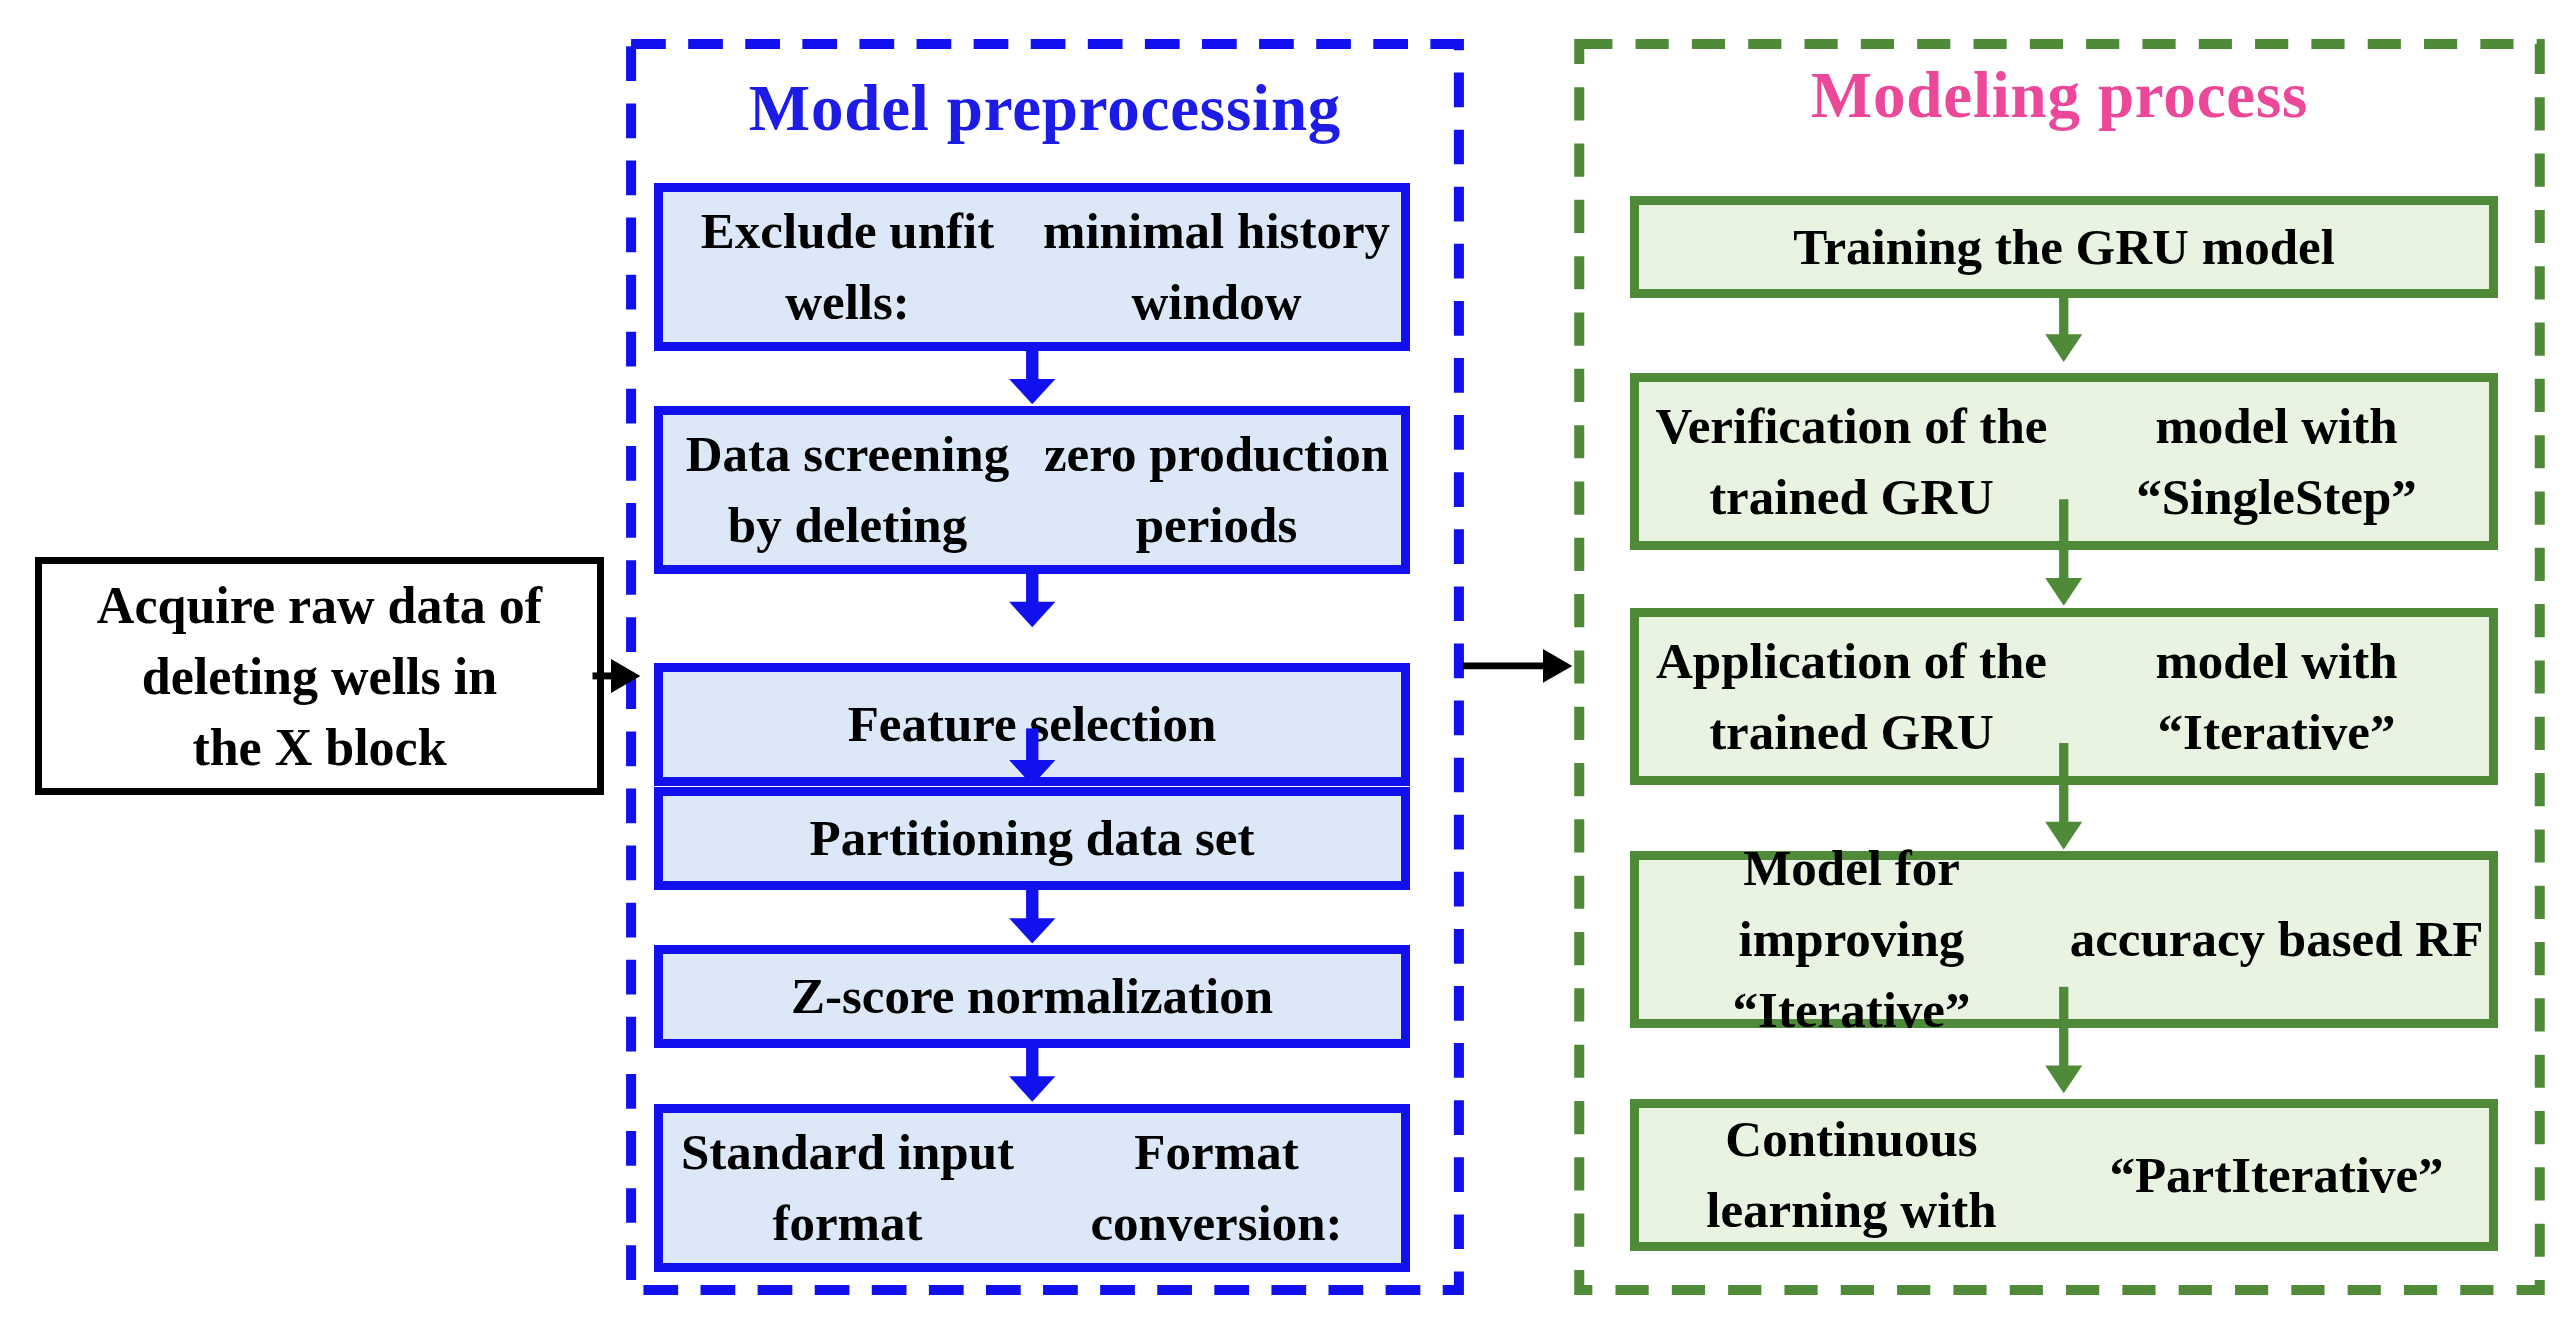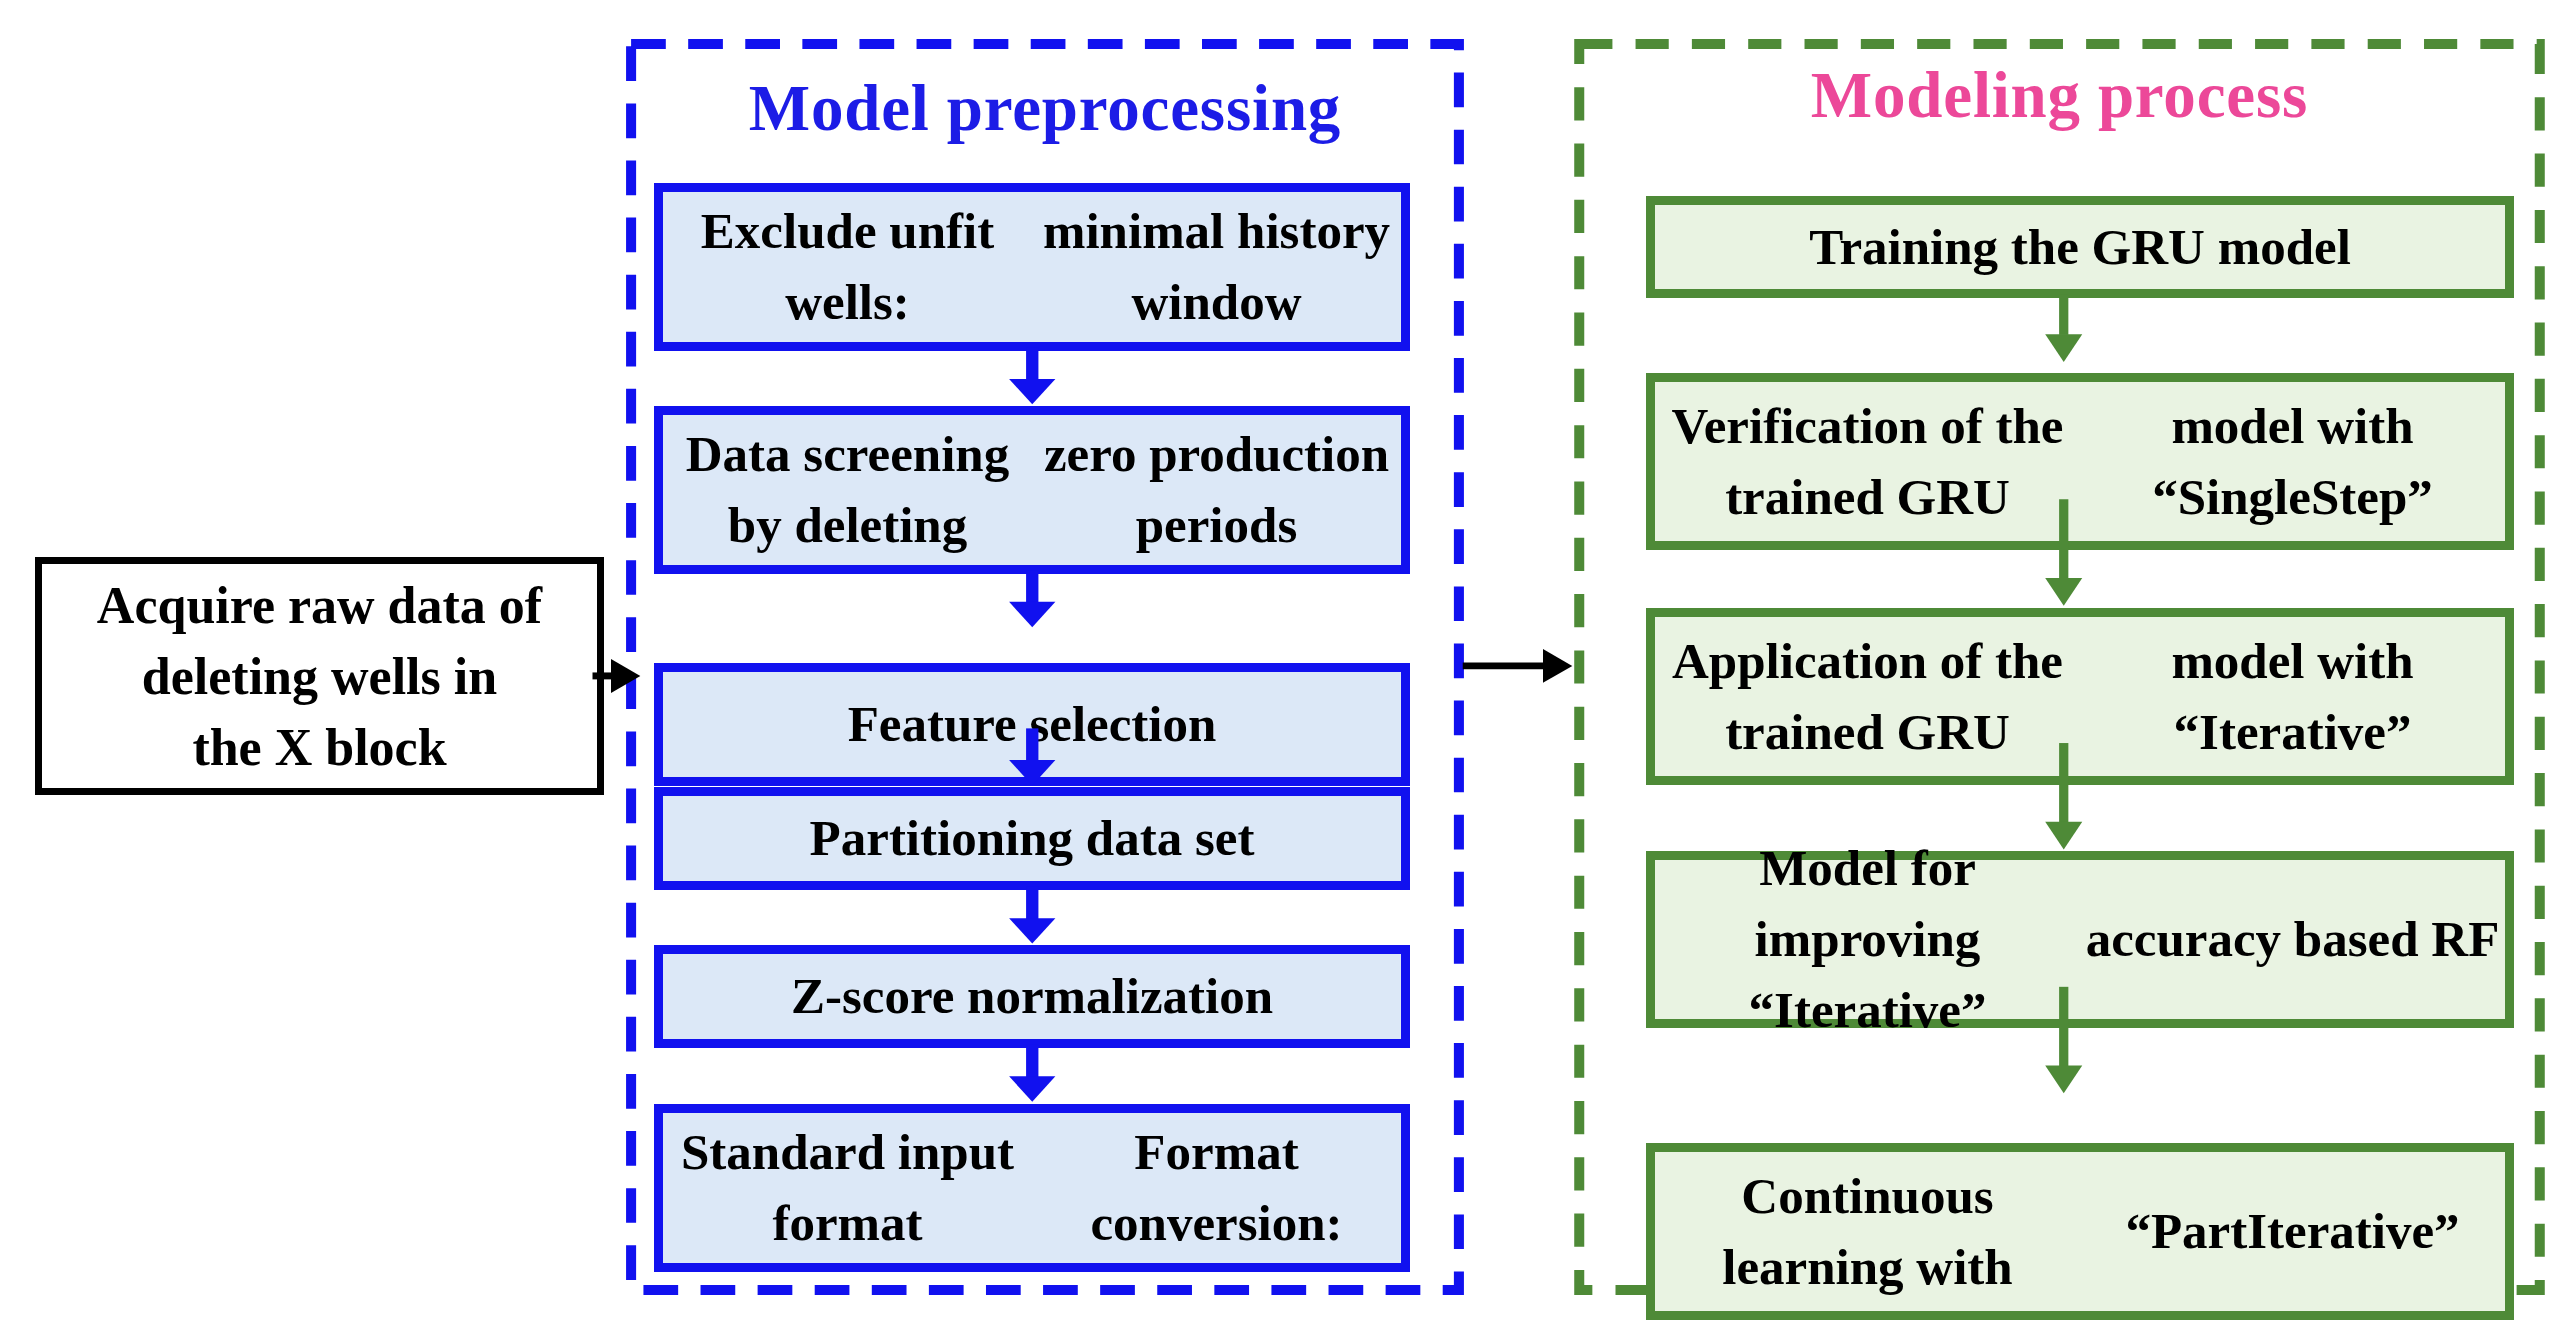--- a/index.html
+++ b/index.html
@@ -33,21 +33,20 @@
   }
   .blue-box{
     left:28px;width:756px;
     background:#dce8f7;
     border:9.3px solid #1111ef;
   }
   .green-box{
     left:56px;width:868px;
     background:#e9f3e2;
     border:9.3px solid #4e8a37;
-    margin-left:16px;
   }
   .src-box{
     position:absolute;z-index:2;
     left:35px;top:557px;width:569px;height:238px;
     box-sizing:border-box;
     background:#ffffff;
     border:7.7px solid #000000;
     display:flex;flex-direction:column;
     justify-content:center;align-items:center;
     text-align:center;
@@ -109,21 +108,21 @@
       <div class="line">model with  “SingleStep”</div>
     </div>
     <div class="box green-box" style="top:569px;height:177px">
       <div class="line">Application of the trained GRU</div>
       <div class="line">model with “Iterative”</div>
     </div>
     <div class="box green-box" style="top:812px;height:177px">
       <div class="line">Model for improving “Iterative”</div>
       <div class="line">accuracy based RF</div>
     </div>
-    <div class="box green-box" style="top:1104px;height:177px">
+    <div class="box green-box" style="top:1060px;height:152px">
       <div class="line">Continuous learning with</div>
       <div class="line">“PartIterative”</div>
     </div>
   </div>
 
   <svg class="overlay" width="2576" height="1331" viewBox="0 0 3339 1725">
 
     <g fill="#000" stroke="#000">
       <line x1="768" y1="876" x2="794" y2="876" stroke-width="9"></line>
       <polygon points="792,854 792,898 830,876" stroke="none"></polygon>

